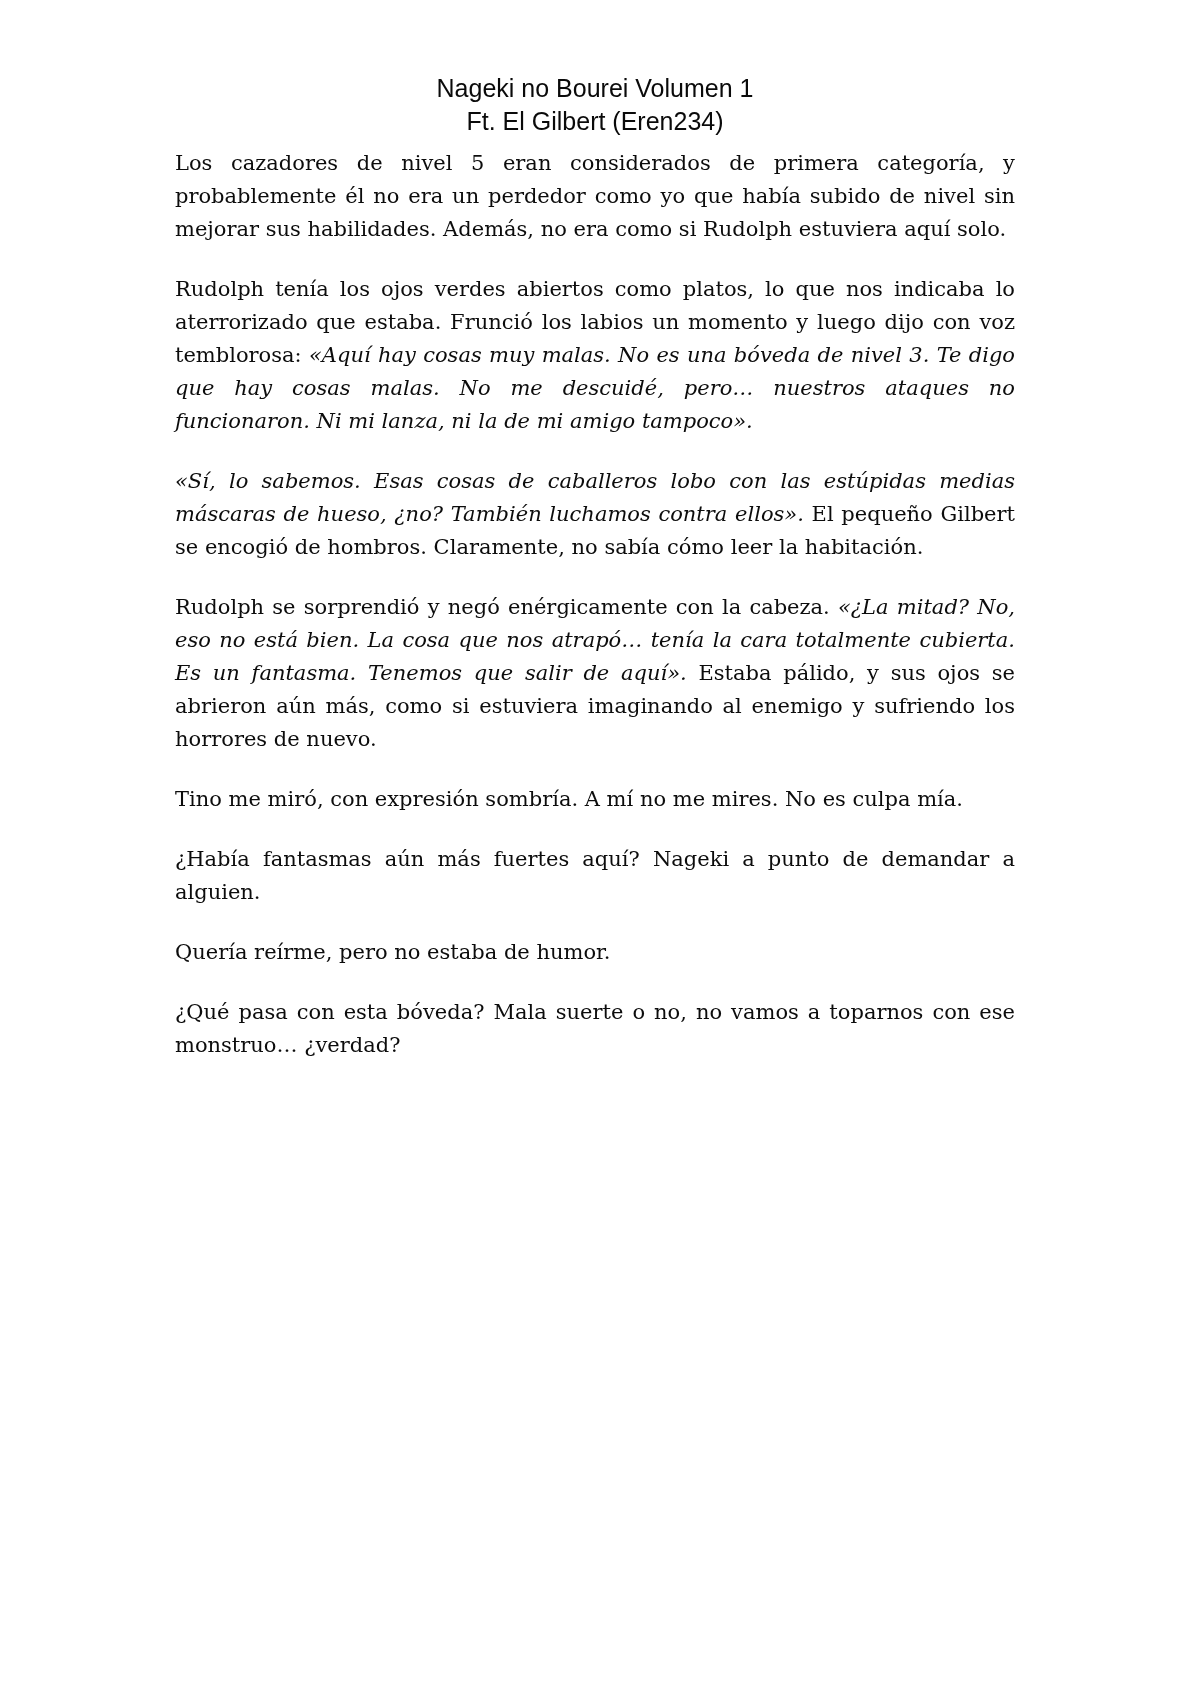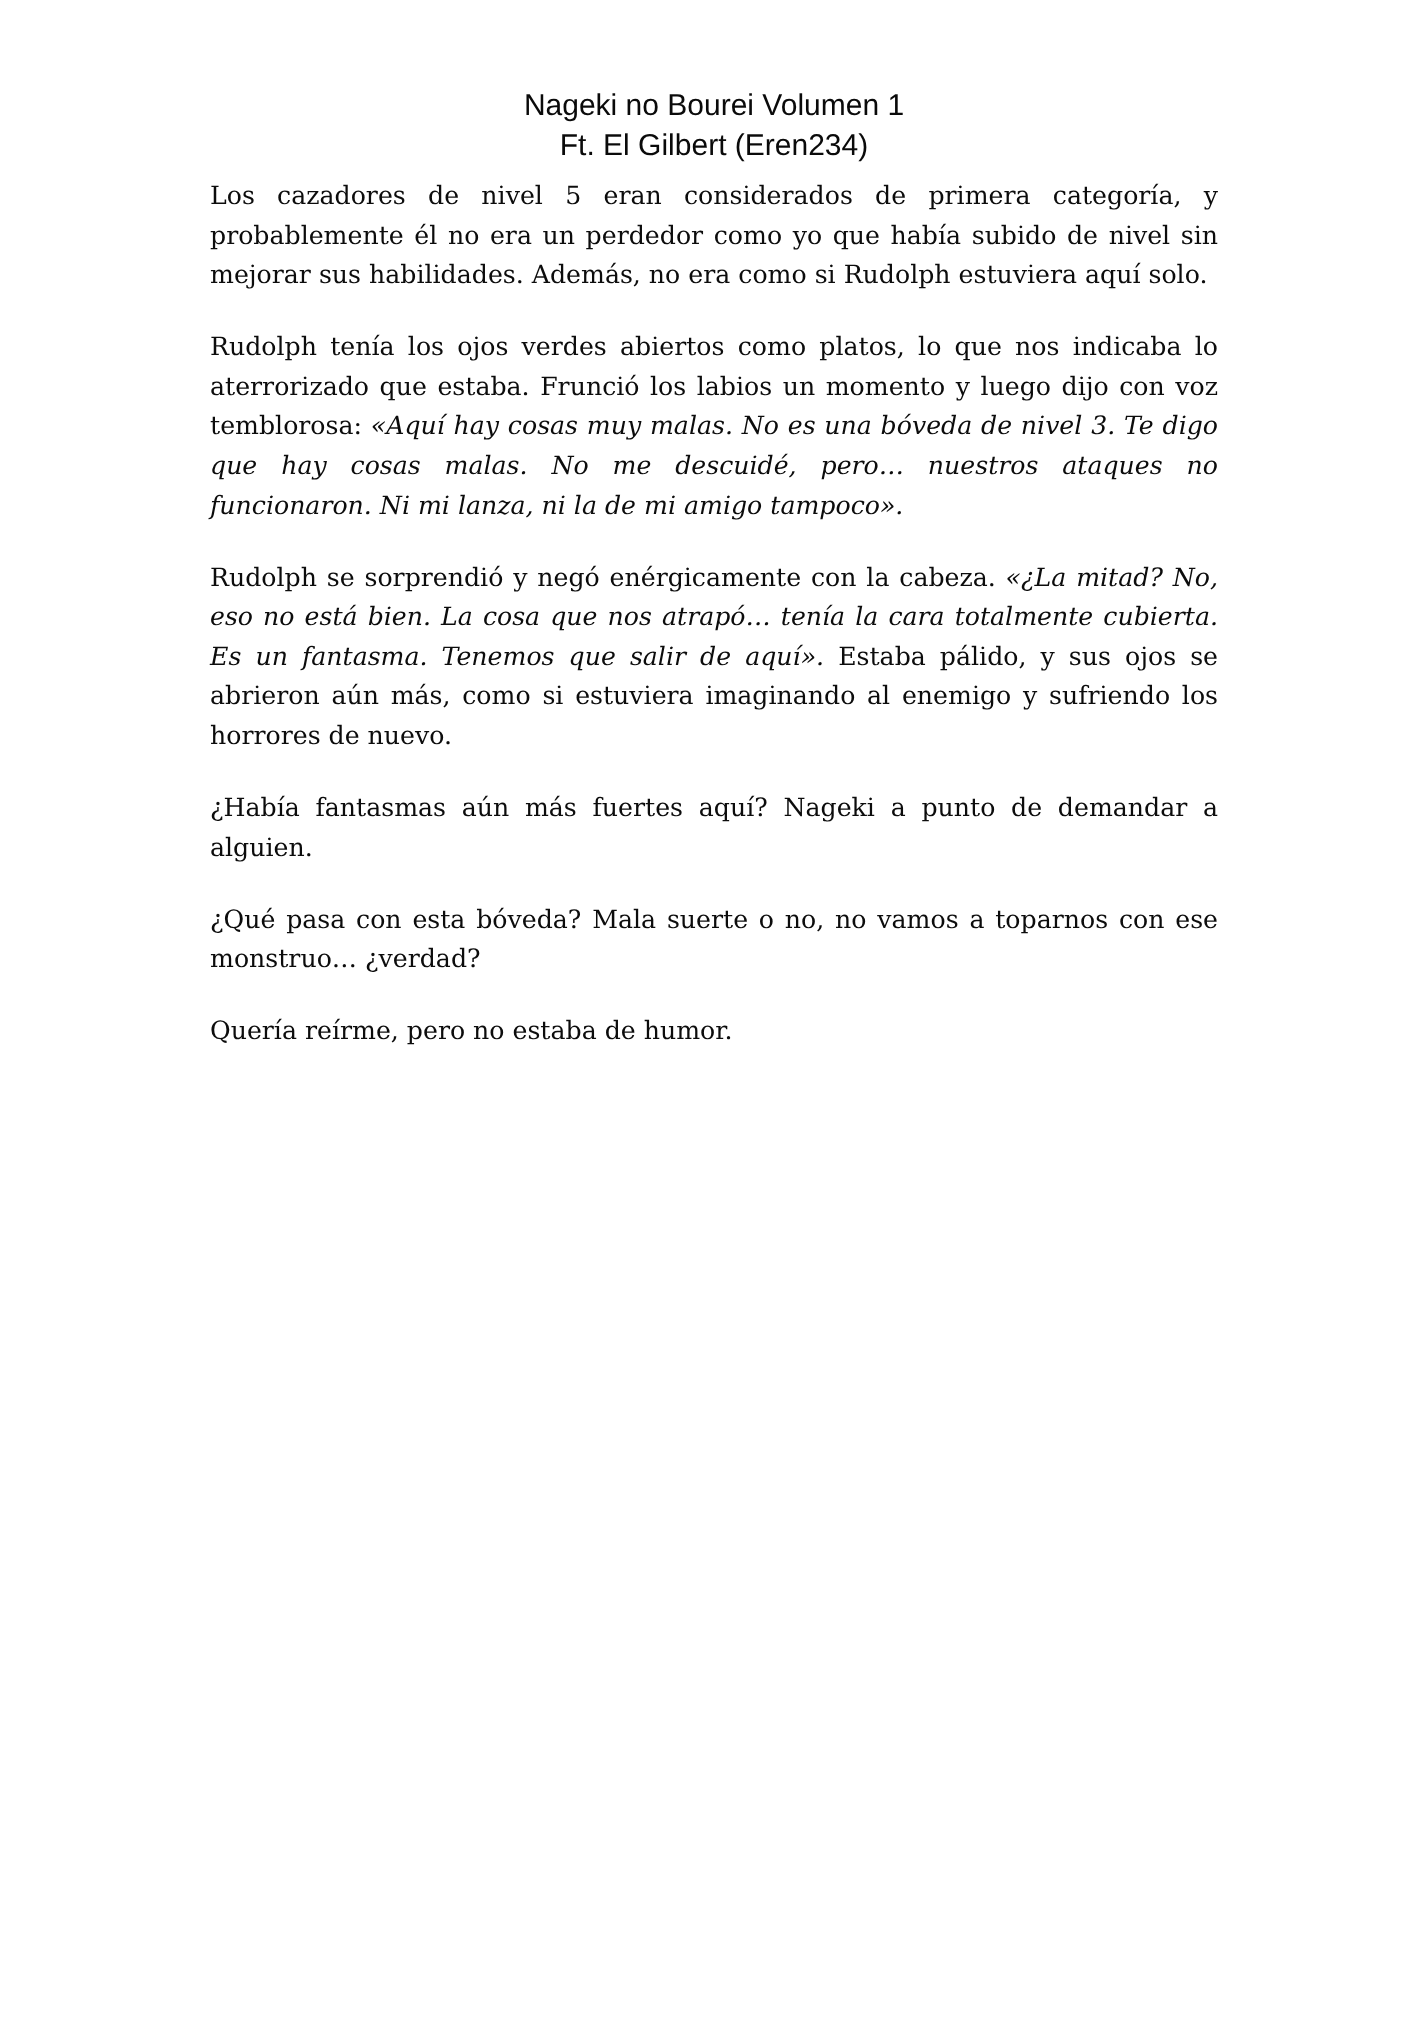--- a/index.html
+++ b/index.html
@@ -45,24 +45,26 @@
 <div class="page">
 
   <div class="content">
     <div class="title-block">
       <span class="title-line">Nageki no Bourei Volumen 1</span>
       <span class="title-line">Ft. El Gilbert (Eren234)</span>
     </div>
     <div class="body-text" id="body-text">
         <p><span class="run">Los cazadores de nivel 5 eran considerados de primera categoría, y probablemente él no era un perdedor como yo que había subido de nivel sin mejorar sus habilidades. Además, no era como si Rudolph estuviera aquí solo.</span></p>
         <p><span class="run">Rudolph tenía los ojos verdes abiertos como platos, lo que nos indicaba lo aterrorizado que estaba. Frunció los labios un momento y luego dijo con voz temblorosa: </span><span class="run italic">«Aquí hay cosas muy malas. No es una bóveda de nivel 3. Te digo que hay cosas malas. No me descuidé, pero… nuestros ataques no funcionaron. Ni mi lanza, ni la de mi amigo tampoco».</span></p>
+        <p><span class="run italic">«Sí, lo sabemos. Esas cosas de caballeros lobo con las estúpidas medias máscaras de hueso, ¿no? También luchamos contra ellos».</span><span class="run"> El pequeño Gilbert se encogió de hombros. Claramente, no sabía cómo leer la habitación.</span></p>
         <p><span class="run">Rudolph se sorprendió y negó enérgicamente con la cabeza. </span><span class="run italic">«¿La mitad? No, eso no está bien. La cosa que nos atrapó… tenía la cara totalmente cubierta. Es un fantasma. Tenemos que salir de aquí».</span><span class="run"> Estaba pálido, y sus ojos se abrieron aún más, como si estuviera imaginando al enemigo y sufriendo los horrores de nuevo.</span></p>
+        <p><span class="run">Tino me miró, con expresión sombría. A mí no me mires. No es culpa mía.</span></p>
         <p><span class="run">¿Había fantasmas aún más fuertes aquí? Nageki a punto de demandar a alguien.</span></p>
+        <p><span class="run">Quería reírme, pero no estaba de humor.</span></p>
         <p><span class="run">¿Qué pasa con esta bóveda? Mala suerte o no, no vamos a toparnos con ese monstruo… ¿verdad?</span></p>
-        <p><span class="run">Quería reírme, pero no estaba de humor.</span></p>
       </div>
   </div>
 
   <div class="footer-art">
     <svg viewBox="0 0 176 99" preserveAspectRatio="none">
       <g>
         <rect x="0" y="0" width="176" height="99" fill="#f1f1f1"></rect>
         <ellipse cx="50" cy="72" rx="26" ry="22" fill="#dedede"></ellipse>
         <ellipse cx="112" cy="58" rx="26" ry="24" fill="#e6e6e6"></ellipse>
         <path d="M70,0 C78,20 72,50 66,99 L90,99 C88,60 92,25 96,0 Z" fill="#e2e2e2"></path>

